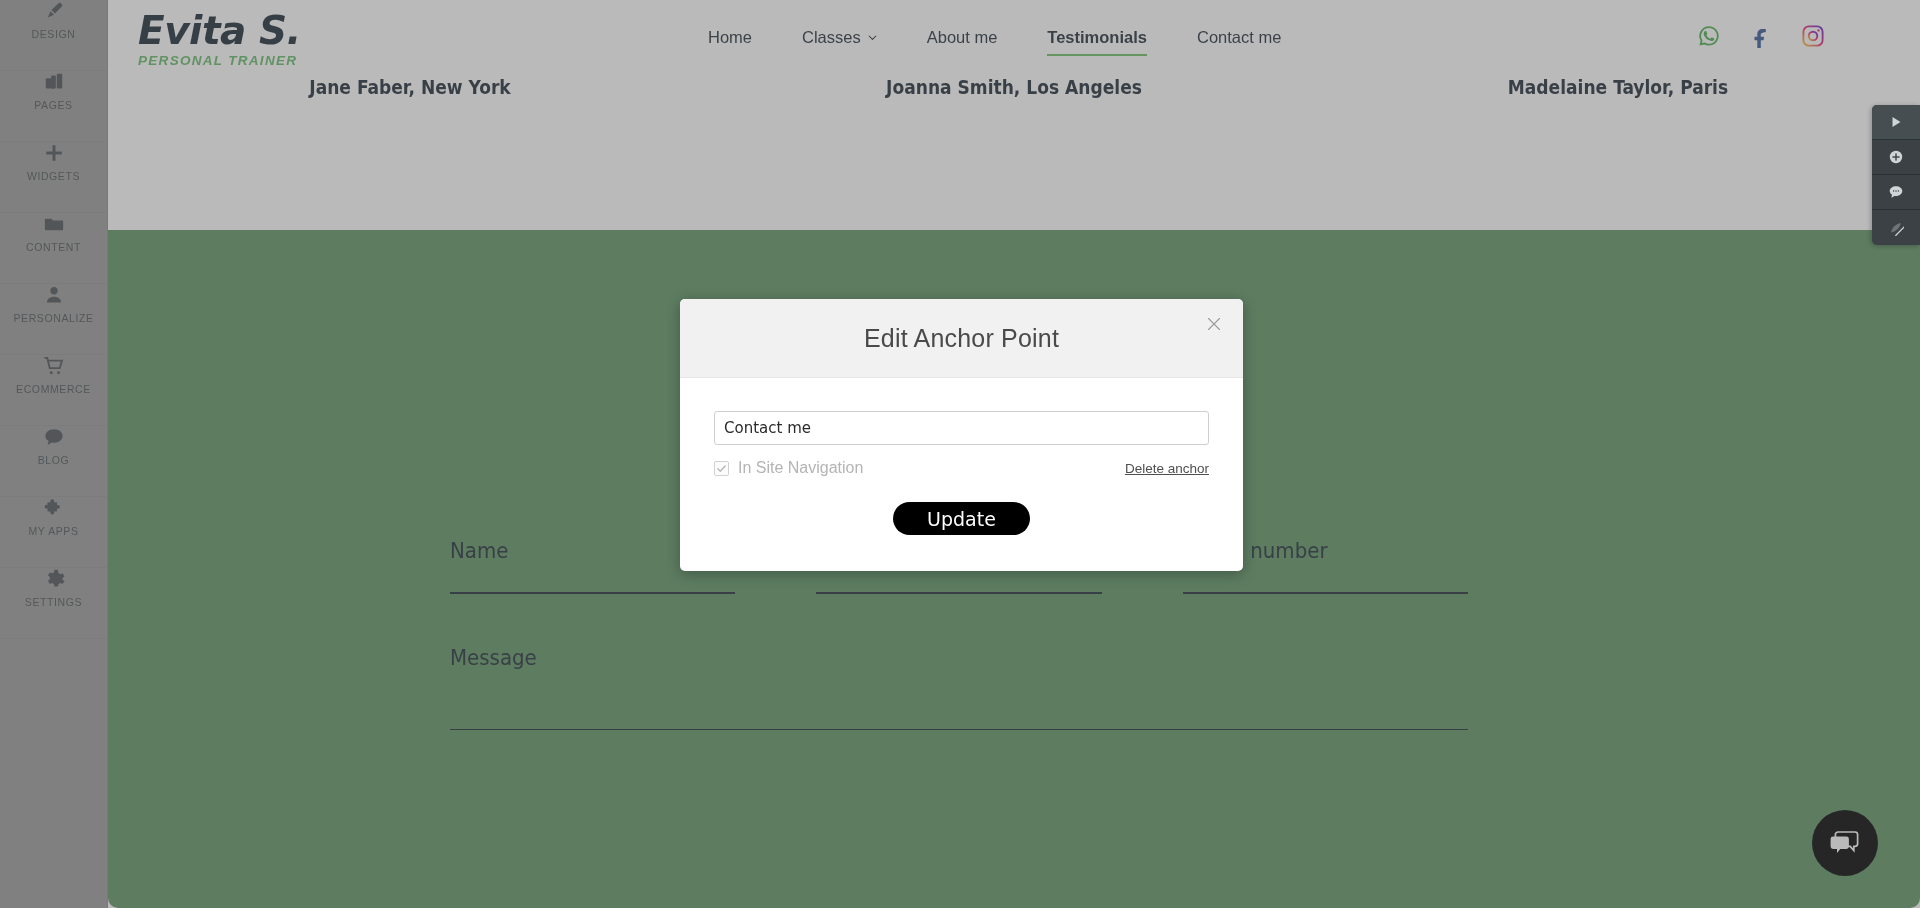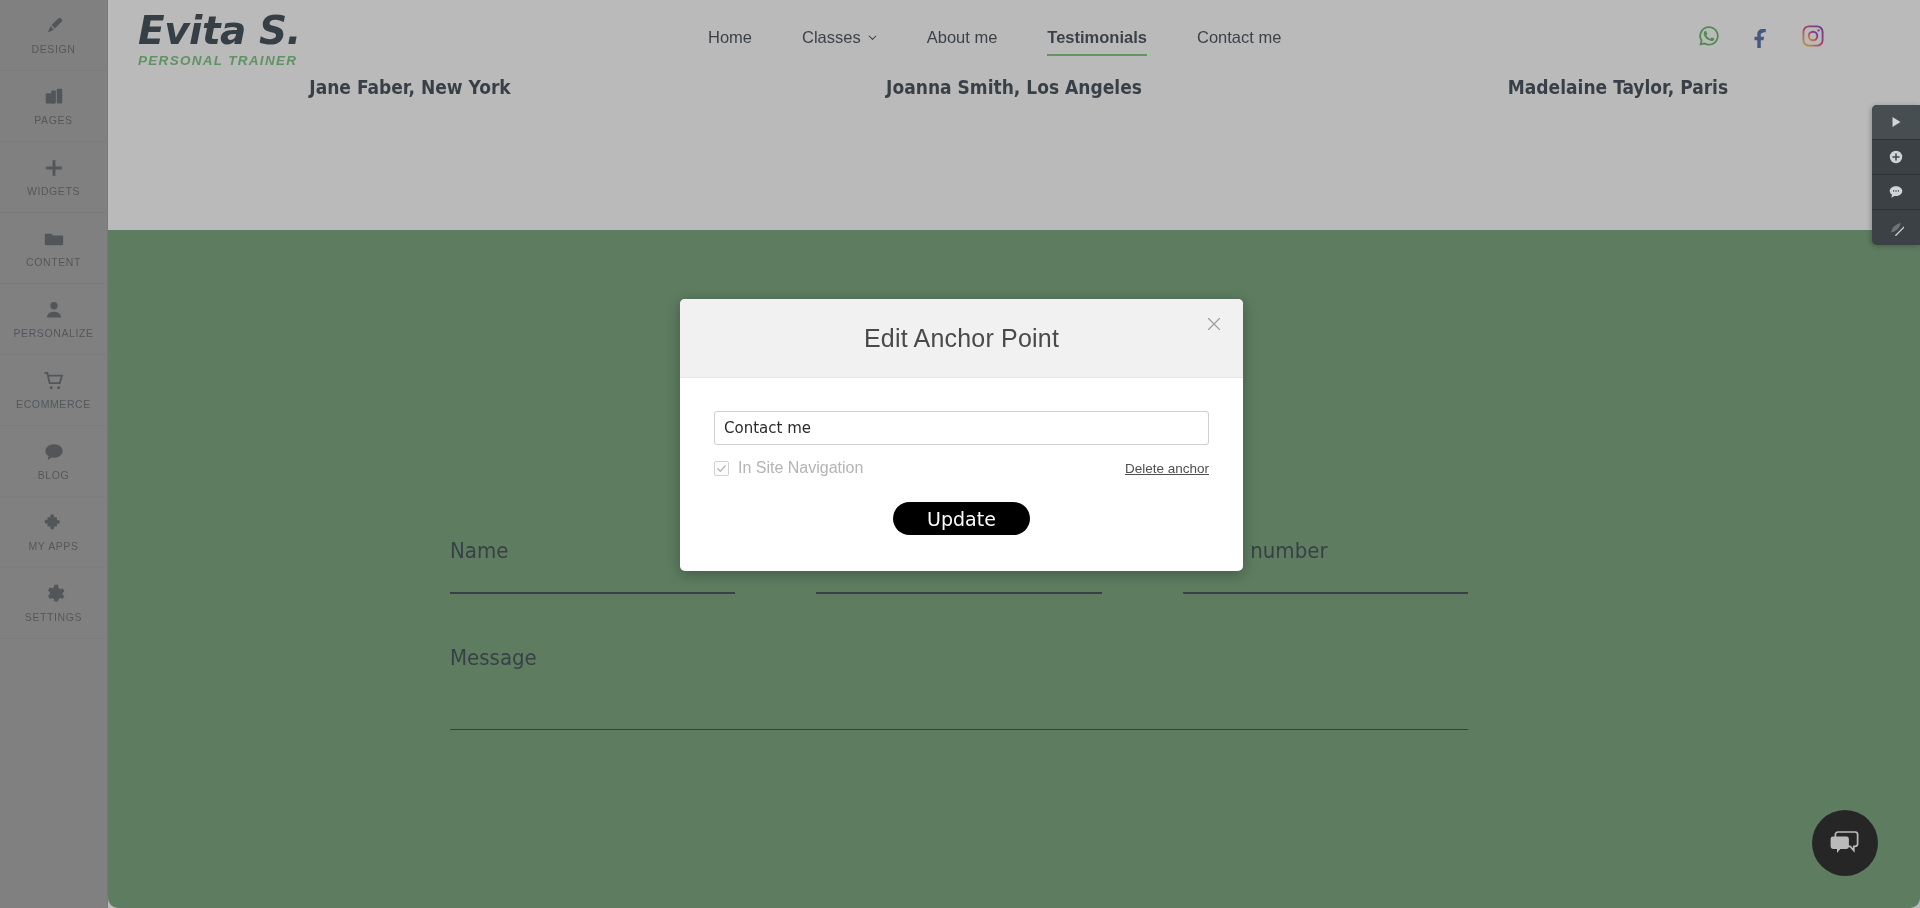--- a/index.html
+++ b/index.html
@@ -17,21 +17,21 @@
   #sidebar {
     position: absolute; left: 0; top: 0;
     width: 108px; height: 908px;
     background: #9c9c9c;
     border-right: 1px solid #8f8f8f;
     z-index: 40;
   }
   .side-item {
     height: 71px;
     display: flex; flex-direction: column;
-    align-items: center; justify-content: center;
+    align-items: center; 
     gap: 7px;
     border-bottom: 1px solid #949494;
     cursor: pointer;
     user-select: none;
   }
   .side-icon {
     width: 22px; height: 22px;
     display: flex; align-items: center; justify-content: center;
     color: #4d5356;
   }

